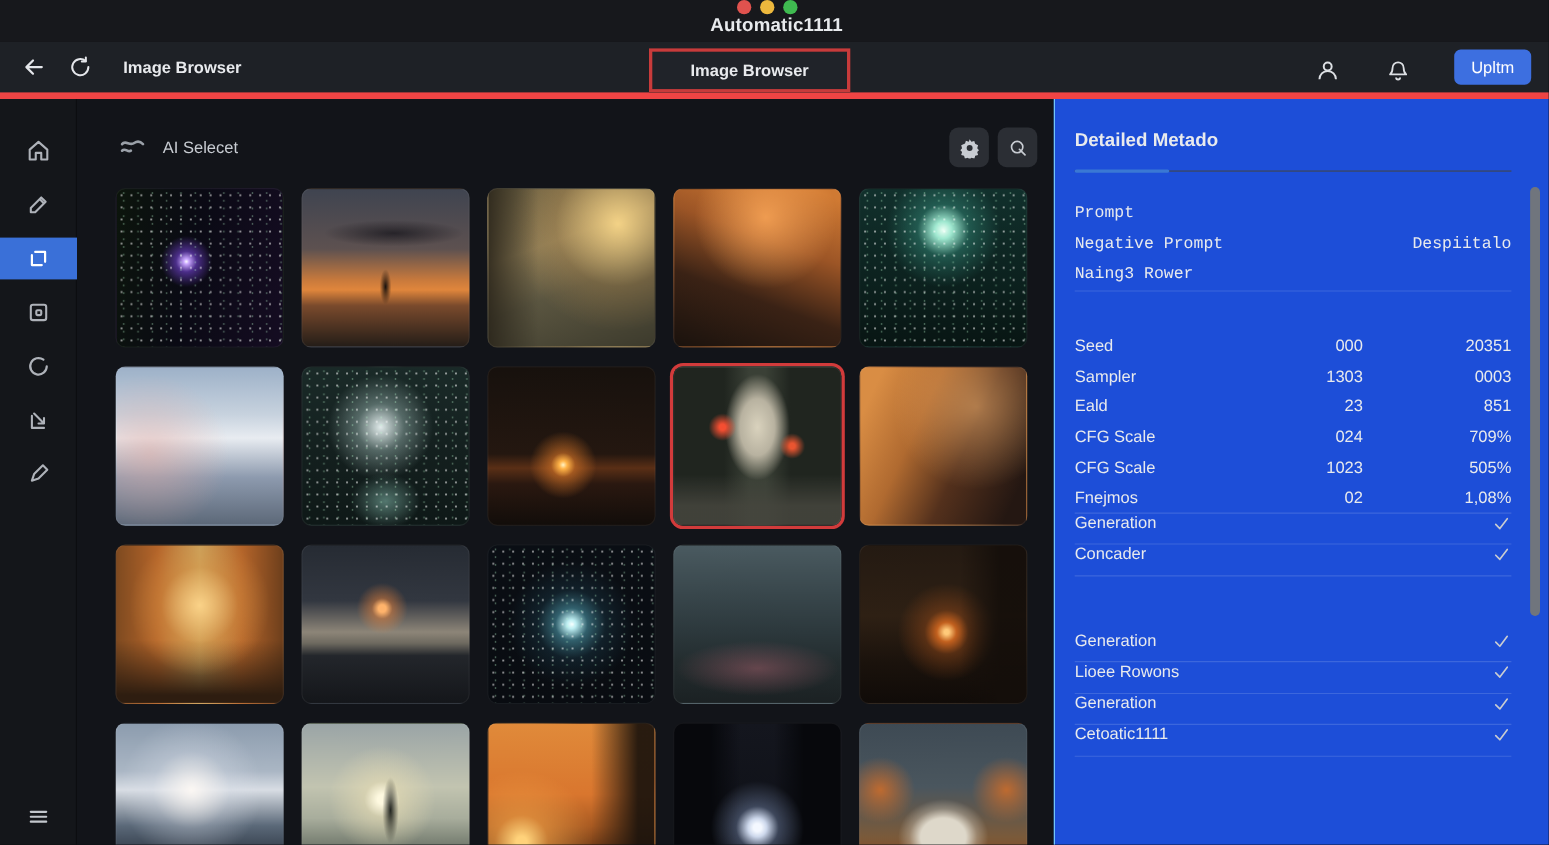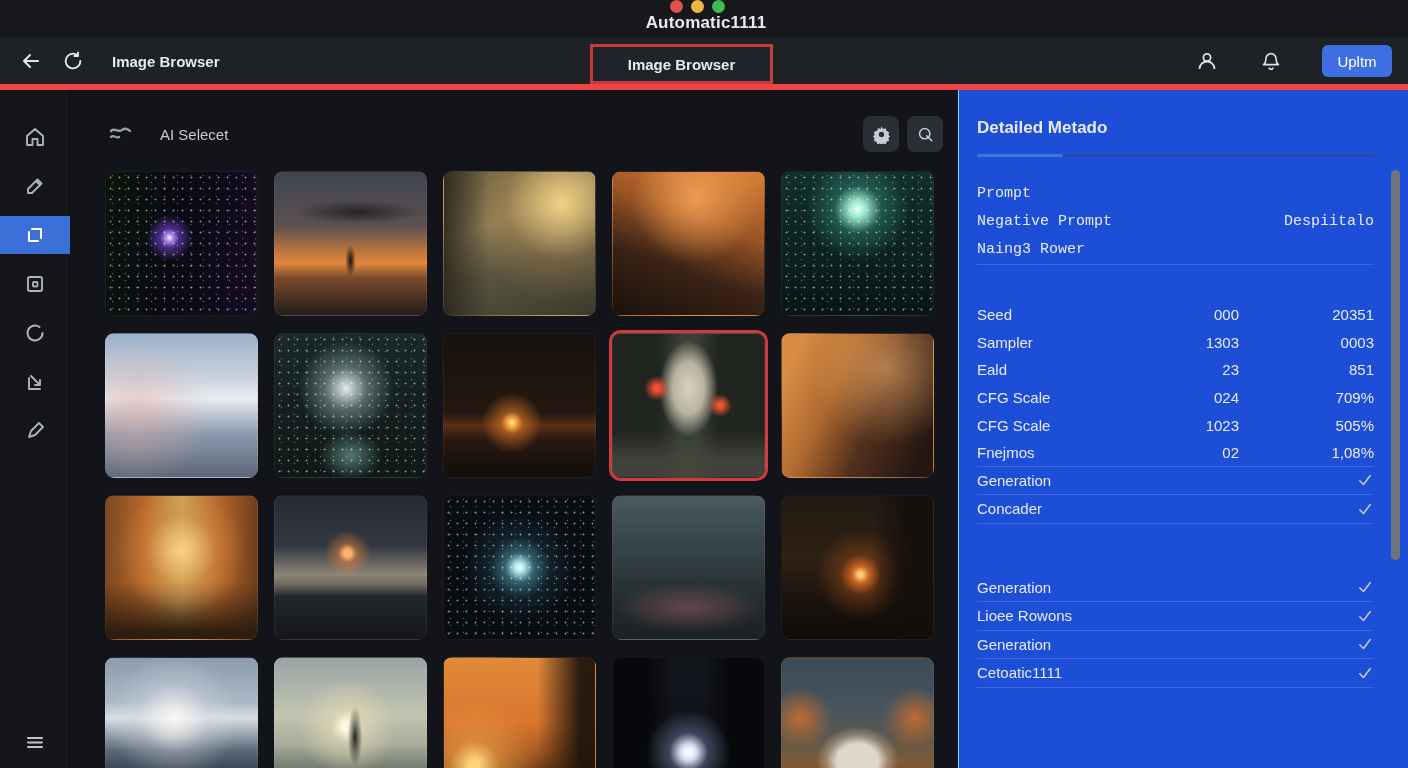--- a/index.html
+++ b/index.html
@@ -19,38 +19,38 @@
     background:#e0524e; color:#fff; font-size:9px; display:flex; align-items:center; justify-content:center; }
 
   
   .toolbar { height:52px; background:#1e2126; display:flex; align-items:center; padding:0 16px 0 18px;
     position:relative; border-bottom:6px solid #ef4444; }
   .toolbar .nav-ic { width:26px; height:26px; margin-right:16px; display:flex; align-items:center; justify-content:center; }
   .crumb { font-size:15px; font-weight:700; color:#e8eaed; margin-left:10px; }
   .center-box { position:absolute; left:590px; top:6px; width:183px; height:40px; border:3px solid #c83b3b;
     display:flex; align-items:center; justify-content:center; background:#202329; }
   .center-box span { font-size:15px; font-weight:700; }
-  .tbar-right { margin-left:auto; display:flex; align-items:center; gap:22px; }
+  .tbar-right { margin-left:auto; display:flex; align-items:flex-end; gap:22px; }
   .upload-btn { width:70px; height:32px; background:#3d6fe0; border:none; border-radius:6px; color:#fff;
     font-size:15px; font-family:inherit; cursor:pointer; }
 
   
   .app-body { display:flex; height:678px; }
 
   .sidebar { width:70px; background:#14161a; display:flex; flex-direction:column; align-items:center;
     padding-top:28px; border-right:1px solid #0c0d10; position:relative; }
   .side-item { width:70px; height:38px; display:flex; align-items:center; justify-content:center; margin-bottom:11px; }
   .side-item.sel { background:#3a70d8; }
   .side-item svg { stroke:#aeb2b9; }
   .side-item.sel svg { stroke:#ffffff; }
   .side-bottom { position:absolute; bottom:14px; left:0; width:70px; display:flex; justify-content:center; }
 
   .main { flex:1; background:#121419; overflow:hidden; }
   .main-head { display:flex; align-items:center; justify-content:space-between; padding:26px 15px 0 38px; }
-  .ai-select { display:flex; align-items:center; gap:26px; color:#c8ccd2; font-size:15px; }
+  .ai-select { display:flex; align-items:center; gap:14px; color:#c8ccd2; font-size:15px; }
   .head-btns { display:flex; gap:8px; }
   .sq-btn { width:36px; height:36px; border-radius:8px; background:#2b2e34; border:none; display:flex;
     align-items:center; justify-content:center; cursor:pointer; }
 
   .grid { margin:19px 0 0 35px; display:grid; grid-template-columns:repeat(5,153px); grid-auto-rows:145px;
     column-gap:16px; row-gap:17px; }
   .thumb { border-radius:9px; border:1px solid rgba(255,255,255,.06); position:relative; overflow:hidden;
     background:#1a1d22; cursor:pointer; }
   .thumb.selected { box-shadow:0 0 0 3px #d23b3b; }
   .thumb.speckle::after { content:""; position:absolute; inset:0;
@@ -69,21 +69,21 @@
   .sec1 { margin-top:22px; }
   .prow { height:28.5px; display:flex; align-items:center; justify-content:space-between; font-size:15px;font-family:Liberation Mono, monospace; }
   .prow .pv { color:#e8eaed; }
   .hair { border-bottom:1px solid rgba(255,255,255,.14); }
 
   .sec2 { margin-top:36px; }
   .mrow { height:27.7px; display:grid; grid-template-columns:38% 28% 34%; align-items:center; font-size:15px; }
   .mrow .mm { text-align:right; }
   .mrow .mr { text-align:right; }
 
-  .arow { height:28.5px; display:flex; align-items:center; justify-content:space-between; font-size:15px;
+  .arow { height:28.5px; display:flex; align-items:flex-start; justify-content:space-between; font-size:15px;
     border-bottom:1px solid rgba(255,255,255,.14); cursor:pointer;gap:48px; }
   .gap2 { height:50px; }
 
   .scroll-thumb { position:absolute; right:8px; top:80px; width:9px; height:390px; border-radius:5px; background:#70757d; }
 
   svg { display:block; }
 </style>
 </head>
 <body>
 

